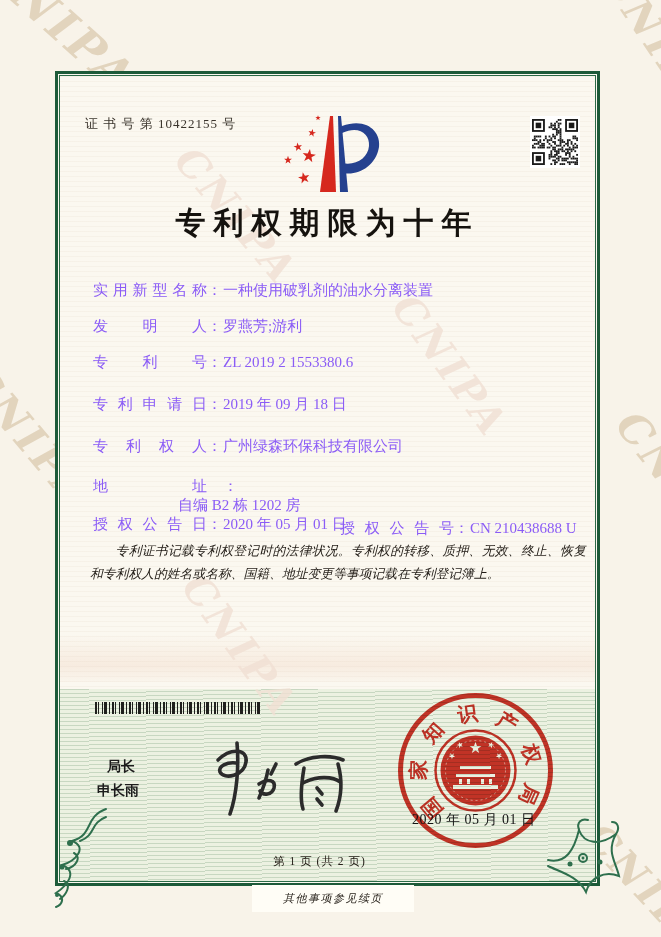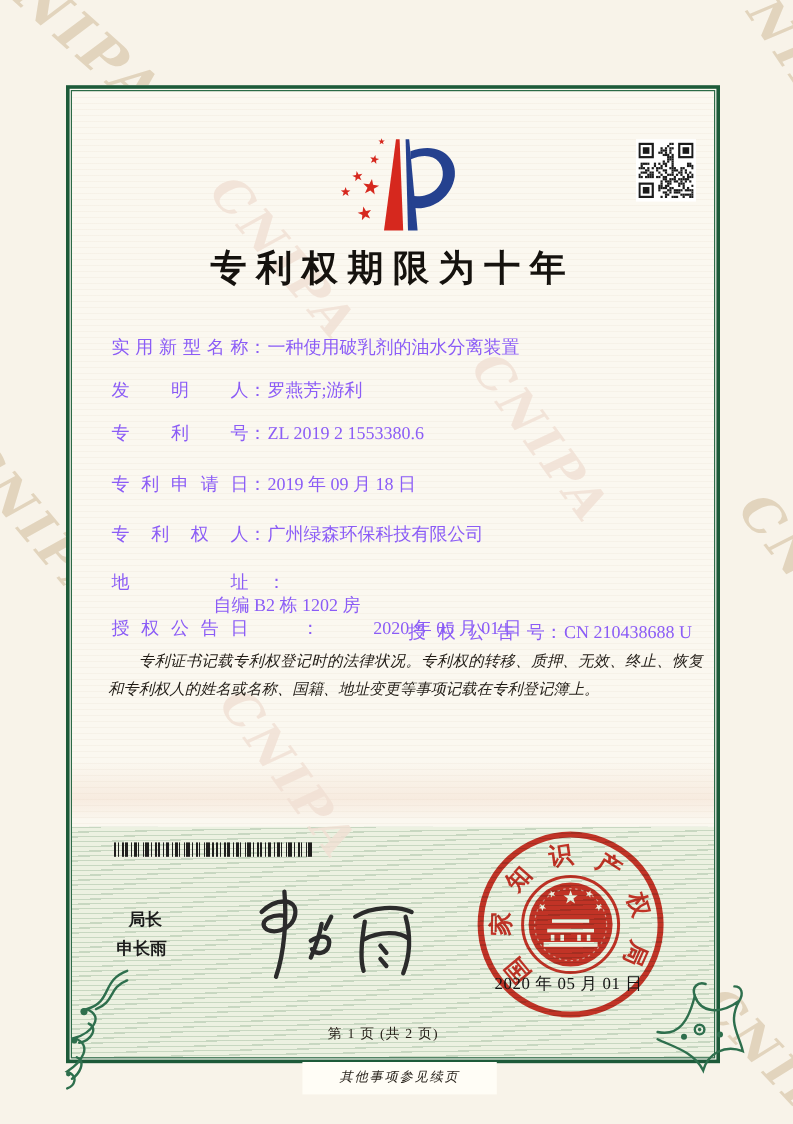--- a/index.html
+++ b/index.html
@@ -67,21 +67,21 @@
     text-align:center;
     font-size:30px;font-weight:bold;letter-spacing:8px;
     color:#15120e;z-index:3;
   }
 
   
   .fields{position:absolute;left:35px;top:206px;width:486px;font-size:15px;line-height:20px;color:#8b5cf6;z-index:3;}
   .frow{position:absolute;left:0;display:flex;white-space:nowrap;}
   .flabel{display:inline-block;width:114px;text-align:justify;text-align-last:justify;}
   .fcolon{display:inline-block;width:16px;}
-  .r1{top:0;} .r2{top:36px;} .r3{top:72px;} .r4{top:114px;} .r5{top:156px;} .r6{top:196px;gap:16px;} .r7{top:234px;gap:44px;}
+  .r1{top:0;} .r2{top:36px;} .r3{top:72px;} .r4{top:114px;} .r5{top:156px;} .r6{top:196px;gap:16px;} .r7{top:234px;}
   .addr2{position:absolute;left:85px;top:215px;white-space:nowrap;}
   .pair2{position:absolute;left:247px;top:4px;display:flex;white-space:nowrap;}
   .r7wrap{position:relative;}
 
   
   .paras{
     position:absolute;left:32px;top:466px;width:496px;
     font-size:12.8px;line-height:22.5px;
     font-style:italic;text-align:justify;color:#211c16;z-index:3;
   }
@@ -145,20 +145,21 @@
 
 <div class="cert">
   <div class="texture"></div>
   <span class="wm wm-in wm-i1">CNIPA</span>
   <span class="wm wm-in wm-i2">CNIPA</span>
   <span class="wm wm-in wm-i3">CNIPA</span>
   <div class="blush"></div>
   <div class="band"></div>
   <div class="cert-line"></div>
 
+  <div class="cert-no">证 书 号 第 10422155 号</div>
 
   <div class="qr">
     <svg viewBox="0 0 25 25" xmlns="http://www.w3.org/2000/svg">
         <g id="qr-mods">
           <rect x="14" y="0" width="1" height="1"></rect>
           <rect x="15" y="0" width="1" height="1"></rect>
           <rect x="13" y="1" width="1" height="1"></rect>
           <rect x="10" y="2" width="1" height="1"></rect>
           <rect x="12" y="2" width="1" height="1"></rect>
           <rect x="14" y="2" width="1" height="1"></rect>

